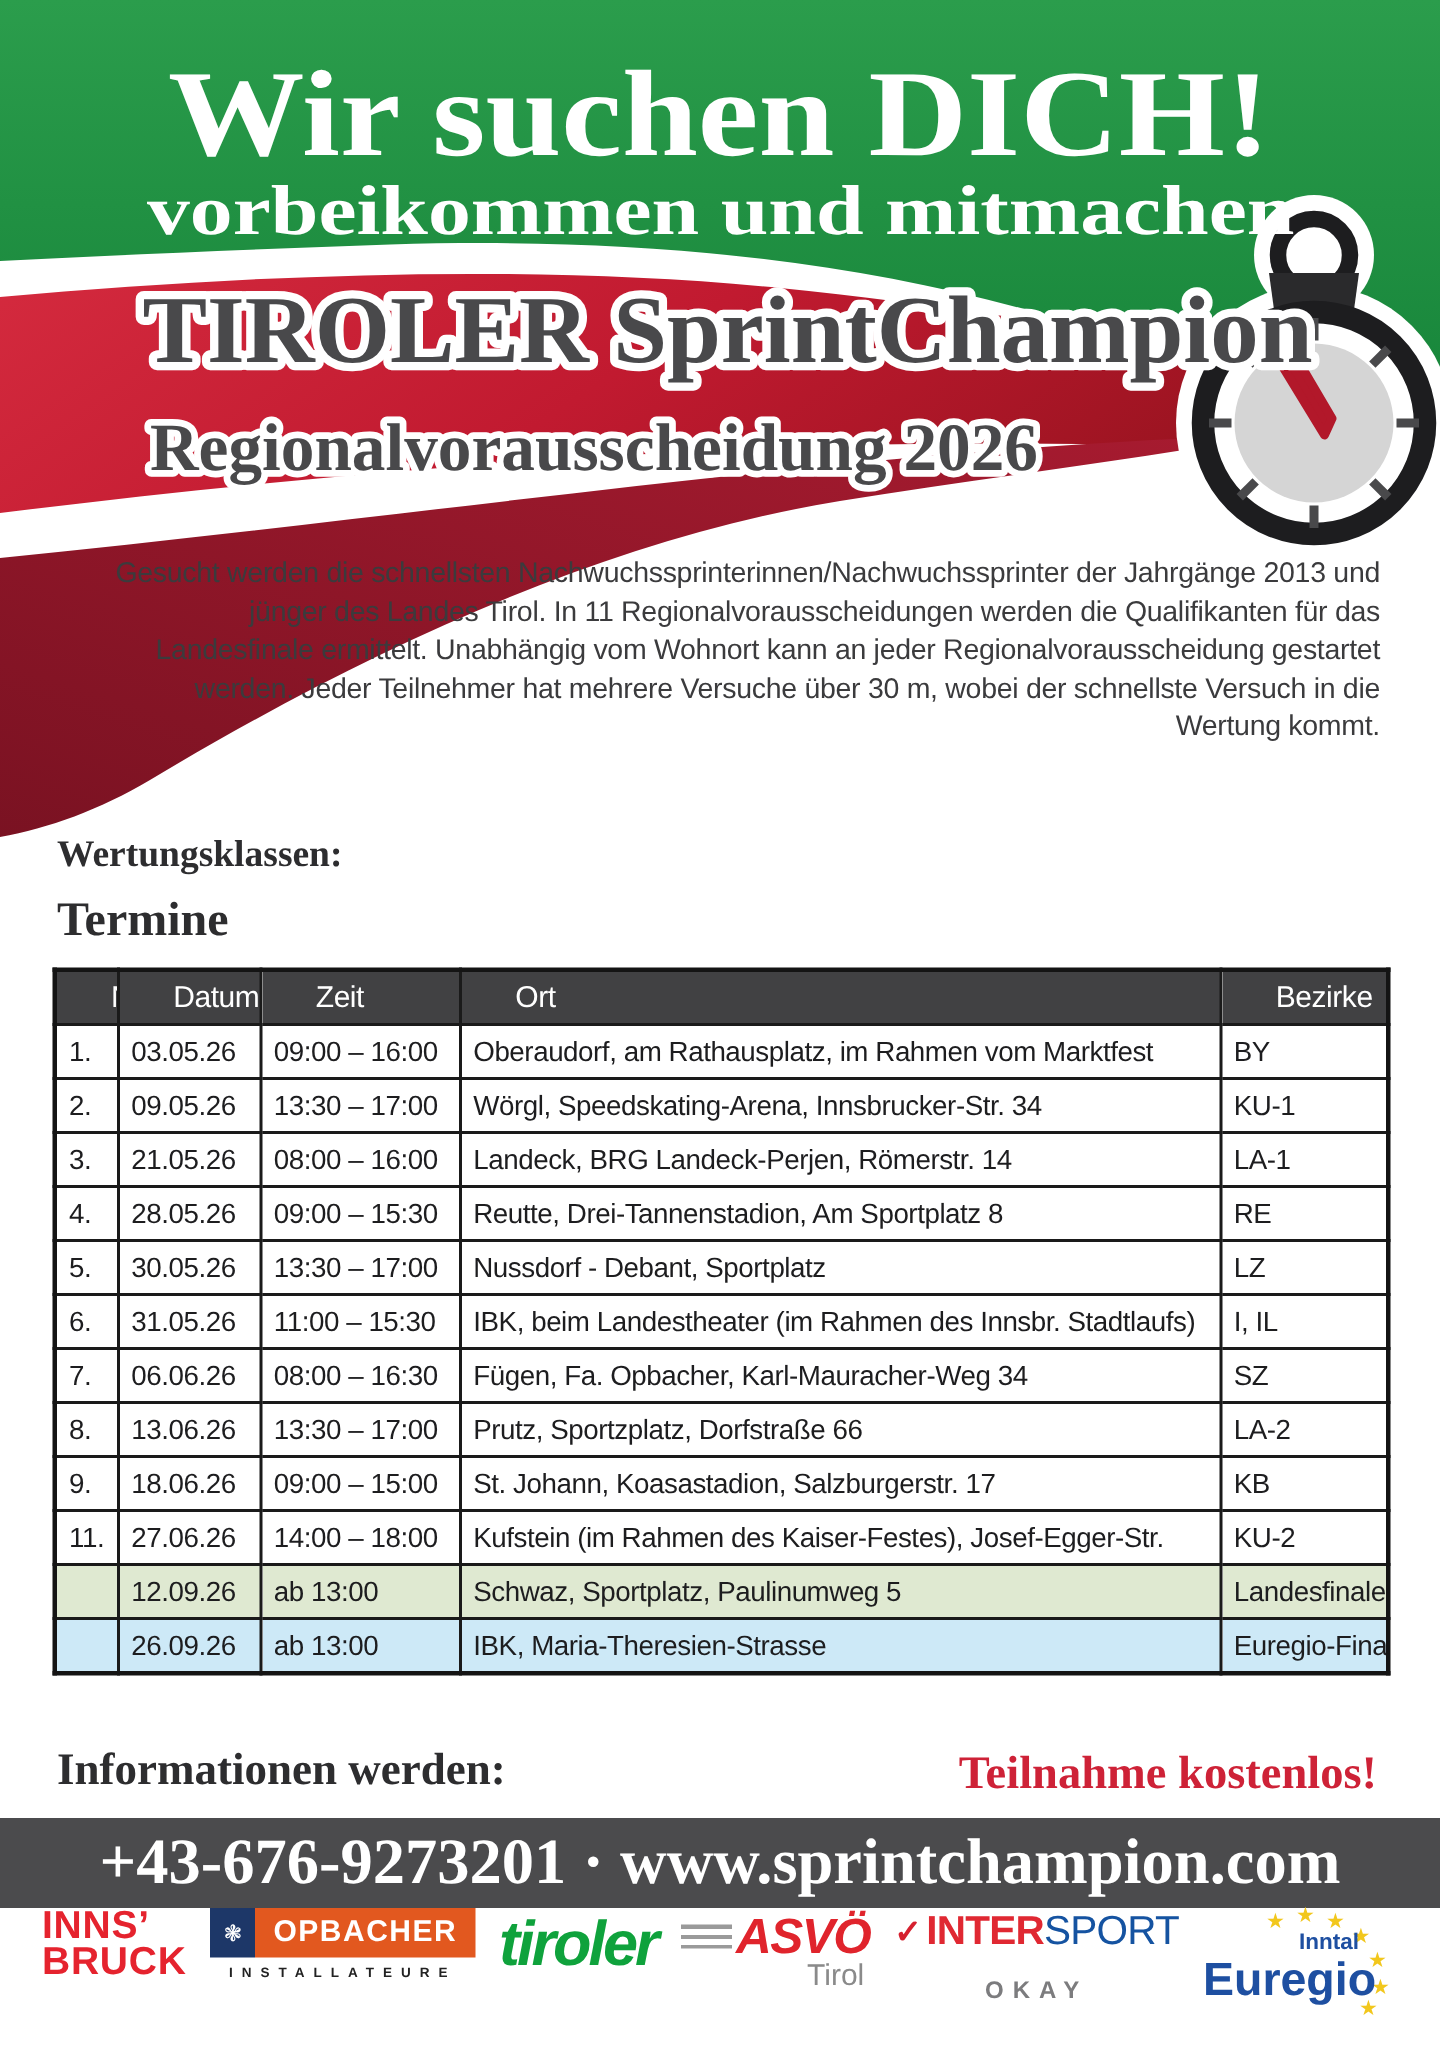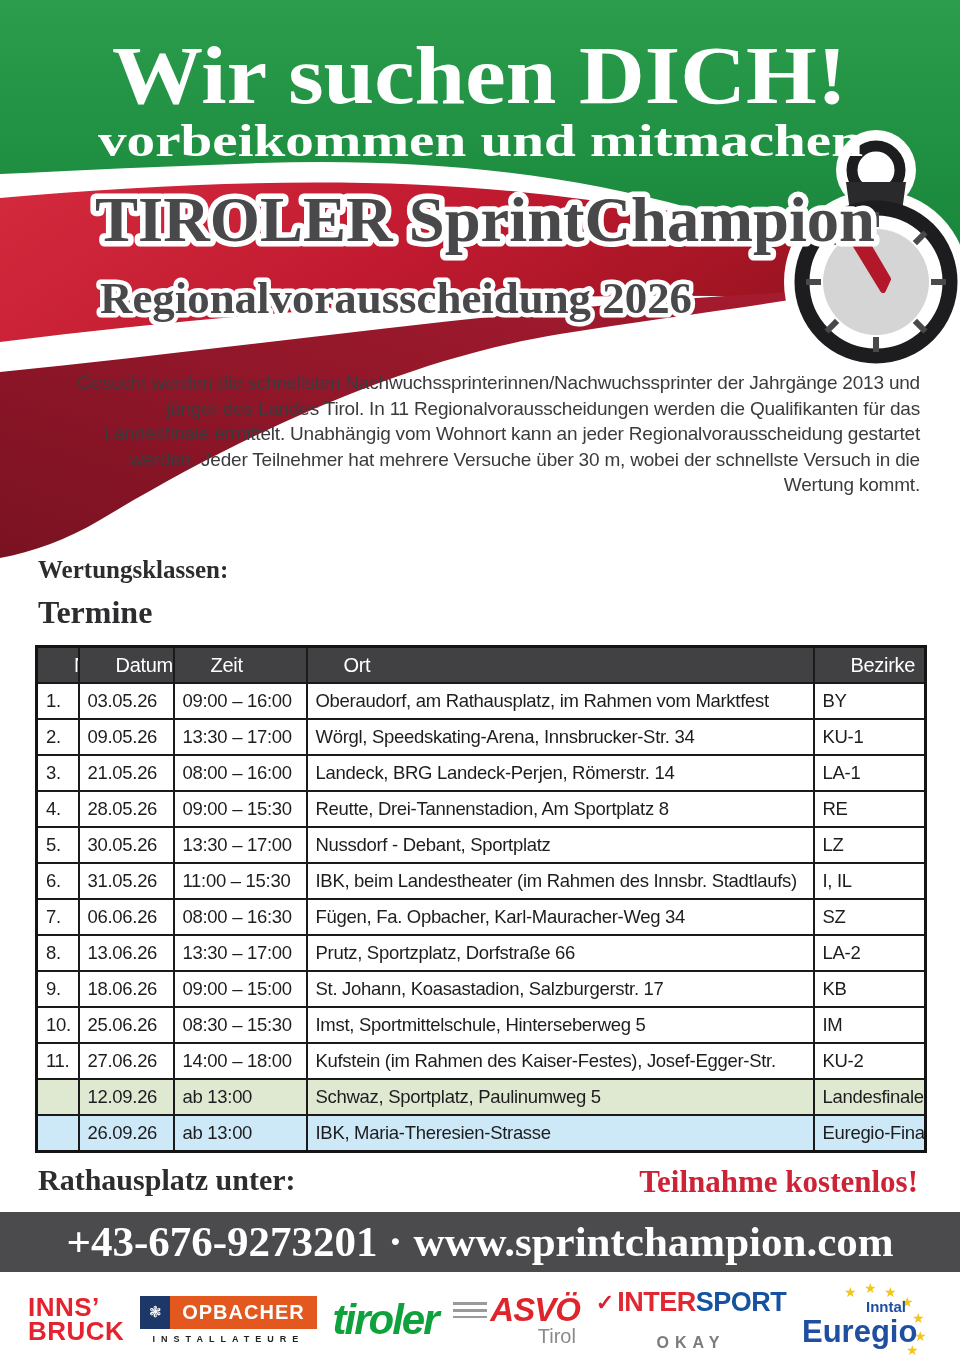--- a/index.html
+++ b/index.html
@@ -46,21 +46,21 @@
   
   .info-label{position:absolute;top:1163px;left:38px;font-family:"Liberation Serif",serif;
     font-weight:bold;font-size:30px;color:#2d2d2f;}
   .free-label{position:absolute;top:1164px;right:42px;font-family:"Liberation Serif",serif;
     font-weight:bold;font-size:31px;color:#ce2237;}
   .contact-bar{position:absolute;top:1212px;left:0;width:960px;height:60px;background:#4b4b4d;
     color:#ffffff;font-family:"Liberation Serif",serif;font-weight:bold;font-size:43px;
     text-align:center;line-height:60px;white-space:nowrap;}
   
   .sponsors{position:absolute;top:1272px;left:0;width:960px;height:95px;background:#ffffff;
-    display:flex;align-items:center;justify-content:space-between;padding:0 28px;box-sizing:border-box;}
+    display:flex;align-items:flex-start;justify-content:space-between;padding:0 28px;box-sizing:border-box;}
   .logo{display:flex;flex-direction:column;align-items:center;}
   
   .logo-innsbruck{align-items:flex-start;line-height:0.92;}
   .logo-innsbruck span{font-weight:bold;font-size:26px;color:#e5232e;letter-spacing:0.5px;}
   
   .opb-row{display:flex;align-items:stretch;}
   .opb-ico{width:30px;background:#1d3768;color:#ffffff;display:flex;align-items:center;
     justify-content:center;font-size:15px;}
   .opb-name{background:#e2581f;color:#ffffff;font-weight:bold;font-size:20px;
     letter-spacing:1px;padding:5px 12px;}
@@ -71,21 +71,21 @@
   .logo-asvo{align-items:flex-end;}
   .asvo-row{display:flex;align-items:center;}
   .asvo-lines{width:34px;height:16px;margin-right:3px;
     background:repeating-linear-gradient(#9a9a9a 0 3px,transparent 3px 7px);}
   .asvo-name{font-weight:bold;font-style:italic;font-size:33px;color:#e0242c;letter-spacing:-1px;}
   .asvo-sub{font-size:20px;color:#8a8a8a;margin-top:-4px;padding-right:4px;}
   
   .is-row{display:flex;align-items:center;}
   .is-check{color:#d6212f;font-weight:bold;font-size:22px;margin-right:3px;}
   .is-inter{color:#e02832;font-weight:bold;font-size:27px;letter-spacing:-0.5px;}
-  .is-sport{color:#1553a1;font-weight:bold;font-size:27px;letter-spacing:-0.5px;}
+  .is-sport{color:#1553a1;font-weight:normal;font-size:27px;letter-spacing:-0.5px;}
   .is-sub{font-size:16px;font-weight:bold;color:#7c7c7e;letter-spacing:6px;margin-top:16px;}
   
   .logo-euregio{position:relative;width:130px;height:72px;}
   .eu-top{position:absolute;top:14px;left:64px;font-weight:bold;font-size:15px;color:#1e4fa1;}
   .eu-name{position:absolute;top:30px;left:0;font-weight:bold;font-size:31px;color:#1e4fa1;}
   .eu-star{position:absolute;color:#f2c71d;font-size:14px;}
   .eu-star.s1{top:0;left:42px;}  .eu-star.s2{top:-4px;left:62px;}
   .eu-star.s3{top:0;left:82px;}  .eu-star.s4{top:10px;left:99px;}
   .eu-star.s5{top:26px;left:110px;} .eu-star.s6{top:44px;left:112px;}
   .eu-star.s7{top:58px;left:104px;}
@@ -225,27 +225,20 @@
           <td>LA-2</td>
         </tr>
         <tr>
           <td class="cell-nr">9.</td>
           <td>18.06.26</td>
           <td>09:00 – 15:00</td>
           <td>St. Johann, Koasastadion, Salzburgerstr. 17</td>
           <td>KB</td>
         </tr>
         <tr>
-          <td class="cell-nr">10.</td>
-          <td>25.06.26</td>
-          <td>08:30 – 15:30</td>
-          <td>Imst, Sportmittelschule, Hinterseberweg 5</td>
-          <td>IM</td>
-        </tr>
-        <tr>
           <td class="cell-nr">11.</td>
           <td>27.06.26</td>
           <td>14:00 – 18:00</td>
           <td>Kufstein (im Rahmen des Kaiser-Festes), Josef-Egger-Str.</td>
           <td>KU-2</td>
         </tr>
         <tr class="hl-green">
           <td class="cell-nr"></td>
           <td>12.09.26</td>
           <td>ab 13:00</td>
@@ -255,21 +248,21 @@
         <tr class="hl-blue">
           <td class="cell-nr"></td>
           <td>26.09.26</td>
           <td>ab 13:00</td>
           <td>IBK, Maria-Theresien-Strasse</td>
           <td>Euregio-Finale</td>
         </tr>
       </tbody>
   </table>
 
-  <div class="info-label">Rathausplatz unter:</div>
+  <div class="info-label">Informationen werden:</div>
   <div class="free-label">Teilnahme kostenlos!</div>
 
   <div class="contact-bar">+43-676-9273201 · www.sprintchampion.com</div>
 
   <div class="sponsors">
     <div class="logo logo-innsbruck">
       <span>INNS’</span>
       <span>BRUCK</span>
     </div>
     <div class="logo">

